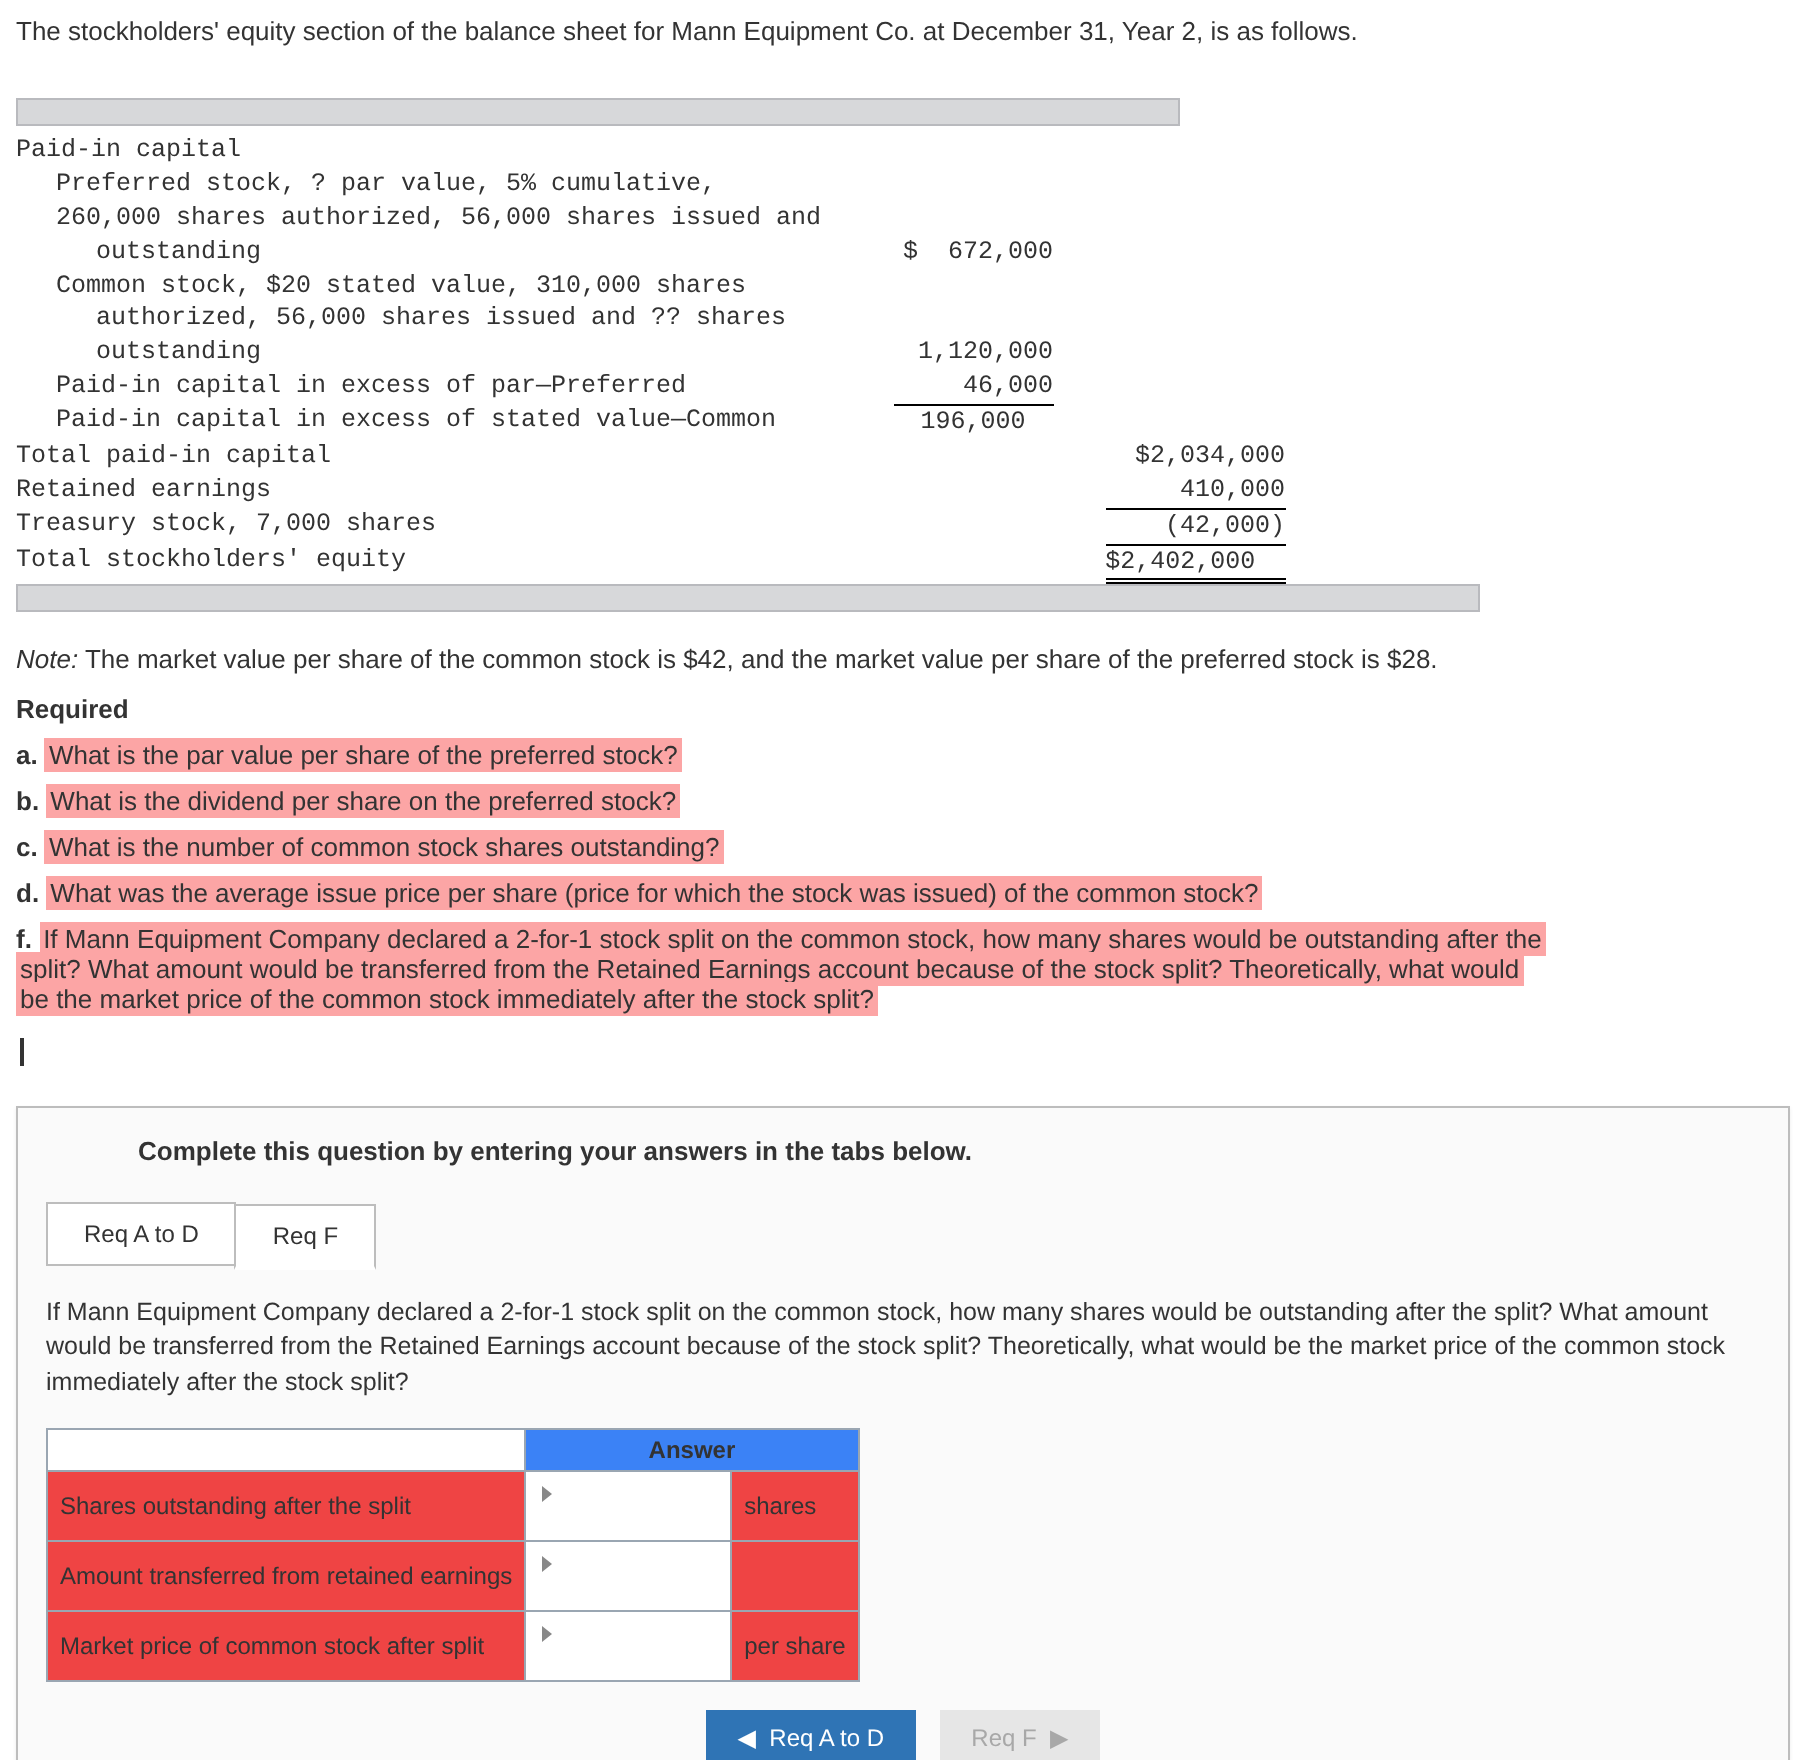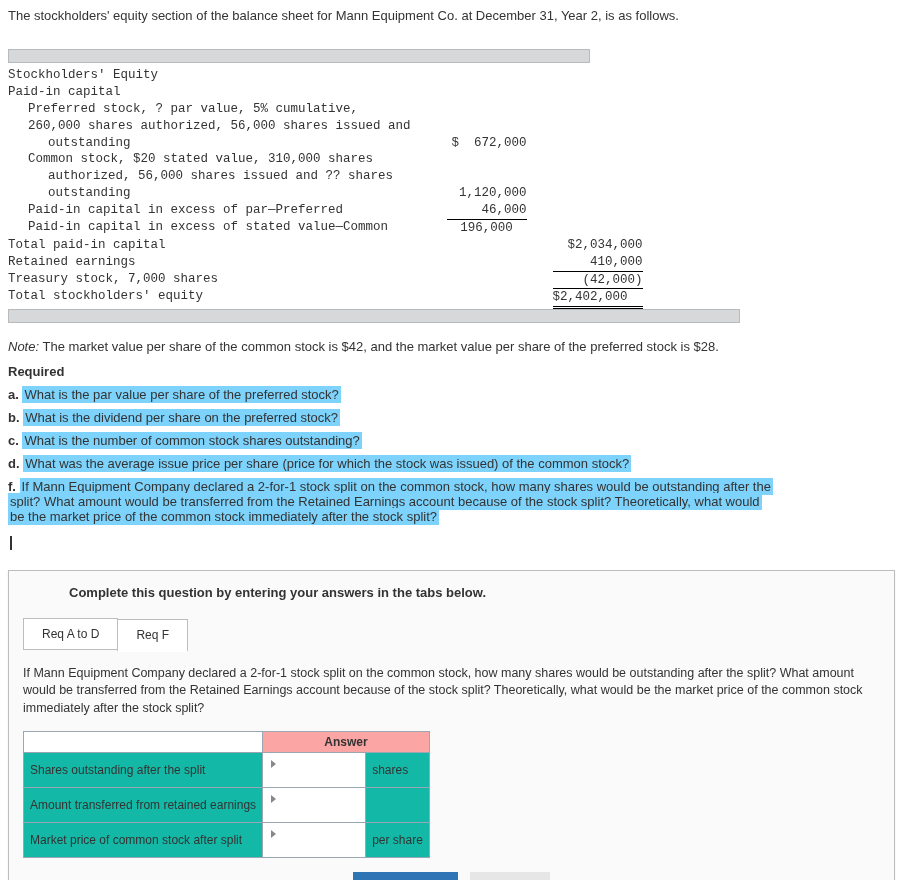--- a/index.html
+++ b/index.html
@@ -33,21 +33,21 @@
   .col-desc { width: 400px; }
   .col-amt1 { width: 110px; text-align: right; }
   .col-amt2 { width: 110px; text-align: right; }
   .indent1 { padding-left: 20px; display: inline-block; }
   .indent2 { padding-left: 40px; display: inline-block; }
   .single-top { border-top: 1px solid #000; }
   .double { border-top: 1px solid #000; border-bottom: 3px double #000; }
   .note { margin: 14px 0 10px; font-style: italic; }
   .required { font-weight: bold; margin: 8px 0; }
   .q { margin: 8px 0; }
-  .hl { background: #7dd3fc; padding: 1px 2px; }
+  .hl { background: #fca5a5; padding: 1px 2px; }
   .answer-section {
     border: 1px solid #bdbdbd;
     background: #fafafa;
     padding: 14px;
     margin-top: 20px;
     box-shadow: 0 1px 2px rgba(0,0,0,.08);
   }
   .answer-section .instr { font-weight: bold; margin-bottom: 18px; margin-left: 46px; }
   .tabs { margin-bottom: 14px; }
   .tab {
@@ -59,23 +59,23 @@
     margin-right: -1px;
     cursor: pointer;
   }
   .tab.active { border-bottom: 2px solid #fff; position: relative; top: 1px; }
   .panel-text { font-size: 12.5px; margin-bottom: 14px; line-height: 1.4; }
   .ans-table { border-collapse: collapse; font-size: 12px; }
   .ans-table th, .ans-table td {
     border: 1px solid #9aa6b2;
     padding: 3px 6px;
     text-align: left;
-    background: #14b8a6;
+    background: #ef4444;
   }
-  .ans-table th { background: #fca5a5; text-align: center; font-weight: bold; }
+  .ans-table th { background: #3b82f6; text-align: center; font-weight: bold; }
   .ans-table td.inp { background: #fff; width: 90px; }
   .ans-table td.inp input { border: none; width: 85px; font-size: 12px; padding: 0; outline: none; }
   .tri { display:inline-block; width:0; height:0; border-top:4px solid transparent; border-bottom:4px solid transparent; border-left:5px solid #888; margin-left:2px; vertical-align: middle; }
   .nav-btns { margin-top: 14px; text-align: center; }
   .btn {
     display: inline-block;
     padding: 7px 16px;
     font-size: 12px;
     cursor: pointer;
     margin: 0 4px;
@@ -85,21 +85,21 @@
   .cursor-mark { display:inline-block; width:2px; height:14px; background:#333; vertical-align:middle; margin-right:2px; }
 </style>
 </head>
 <body>
 
 <div class="intro">The stockholders' equity section of the balance sheet for Mann Equipment Co. at December 31, Year 2, is as follows.</div>
 
 <div class="equity-block">
   <div class="bar bar-top"></div>
   <table class="equity-table mono">
-    <tbody><tr><td class="col-desc">Stockholders' Equity</td><td class="col-amt1"></td><td class="col-amt2"></td></tr>
+    <tbody>
     <tr><td class="col-desc">Paid-in capital</td><td></td><td></td></tr>
     <tr><td class="col-desc"><span class="indent1">Preferred stock, ? par value, 5% cumulative,</span></td><td></td><td></td></tr>
     <tr><td class="col-desc"><span class="indent1">260,000 shares authorized, 56,000 shares issued and</span></td><td></td><td></td></tr>
     <tr><td class="col-desc"><span class="indent2">outstanding</span></td><td class="col-amt1">$  672,000</td><td></td></tr>
     <tr><td class="col-desc"><span class="indent1">Common stock, $20 stated value, 310,000 shares</span></td><td></td><td></td></tr>
     <tr><td class="col-desc"><span class="indent2">authorized, 56,000 shares issued and ?? shares</span></td><td></td><td></td></tr>
     <tr><td class="col-desc"><span class="indent2">outstanding</span></td><td class="col-amt1">1,120,000</td><td></td></tr>
     <tr><td class="col-desc"><span class="indent1">Paid-in capital in excess of par—Preferred</span></td><td class="col-amt1">46,000</td><td></td></tr>
     <tr><td class="col-desc"><span class="indent1">Paid-in capital in excess of stated value—Common</span></td><td class="col-amt1"><span class="single-top" style="display:inline-block; min-width:80px; text-align:center;">196,000</span></td><td></td></tr>
     <tr><td class="col-desc">Total paid-in capital</td><td></td><td class="col-amt2">$2,034,000</td></tr>

